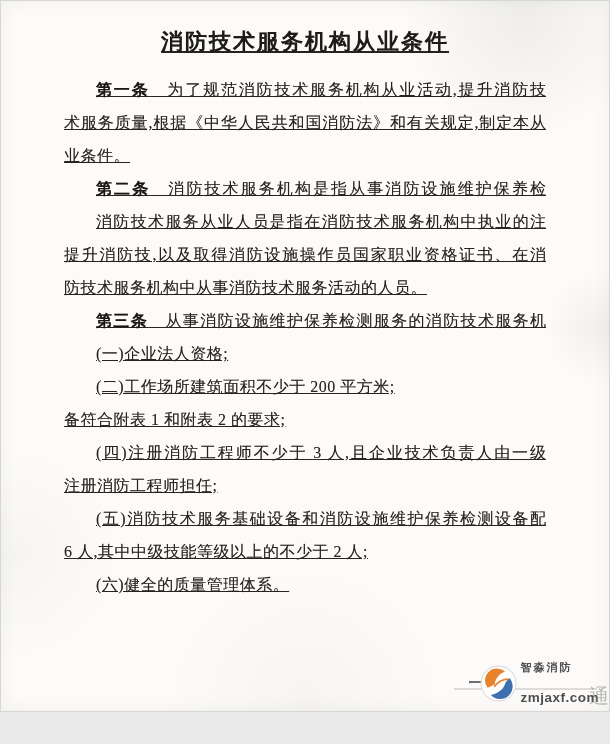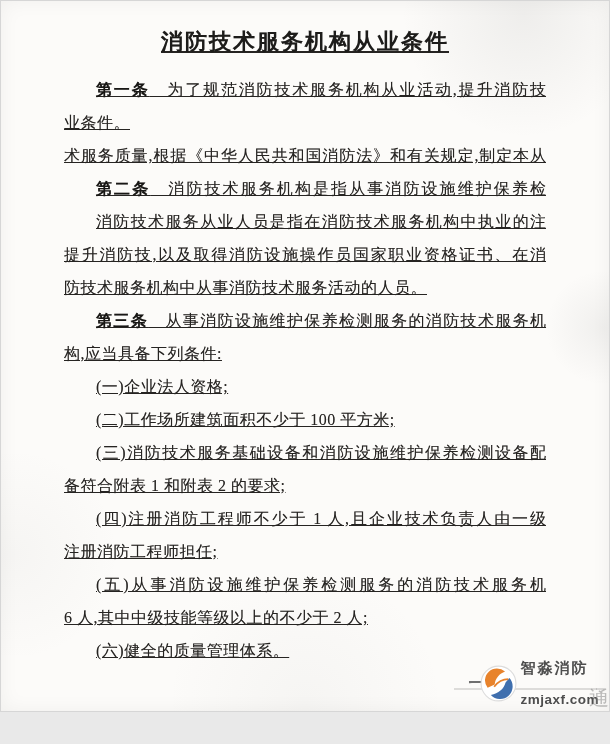--- a/index.html
+++ b/index.html
@@ -76,21 +76,21 @@
   .ghost-dash {
     color: #6f6f6f;
     font-size: 18px;
     font-weight: 700;
     margin-right: -6px;
     z-index: 0;
   }
   .wm-logo { width: 37px; height: 37px; z-index: 2; }
   .wm-text { margin-left: 3px; line-height: 1; z-index: 2; position: relative; }
   .wm-brand {
-    font-size: 15px;
+    font-size: 11px;
     font-weight: 700;
     color: #4e4e4e;
     letter-spacing: 2px;
   }
   .wm-domain {
     font-size: 13.5px;
     font-weight: 700;
     color: #4e4e4e;
     margin-top: 18px;
     letter-spacing: 0.5px;
@@ -108,51 +108,49 @@
 </head>
 <body>
 
 <div class="page">
 
   <div class="title">消防技术服务机构从业条件</div>
 
   <div class="doc-body">
       <div class="para">
         <div class="line first fill"><span class="lead">第一条</span><span>　为了规范消防技术服务机构从业活动,提升消防技</span></div>
+        <div class="line fill"><span>术服务质量,根据《中华人民共和国消防法》和有关规定,制定本从</span></div>
         <div class="line"><span>业条件。</span></div>
-        <div class="line fill"><span>术服务质量,根据《中华人民共和国消防法》和有关规定,制定本从</span></div>
       </div>
       <div class="para">
         <div class="line first fill"><span class="lead">第二条</span><span>　消防技术服务机构是指从事消防设施维护保养检</span></div>
       </div>
       <div class="para">
         <div class="line first fill"><span>消防技术服务从业人员是指在消防技术服务机构中执业的注</span></div>
         <div class="line fill"><span>提升消防技,以及取得消防设施操作员国家职业资格证书、在消</span></div>
         <div class="line"><span>防技术服务机构中从事消防技术服务活动的人员。</span></div>
       </div>
       <div class="para">
         <div class="line first fill"><span class="lead">第三条</span><span>　从事消防设施维护保养检测服务的消防技术服务机</span></div>
-        <div class="line"><span>构,应当具备下列条件:</span></div>
       </div>
       <div class="para">
         <div class="line first"><span>(一)企业法人资格;</span></div>
       </div>
       <div class="para">
-        <div class="line first"><span>(二)工作场所建筑面积不少于 100 平方米;</span></div>
+        <div class="line first"><span>(二)工作场所建筑面积不少于 200 平方米;</span></div>
       </div>
       <div class="para">
-        <div class="line first fill"><span>(三)消防技术服务基础设备和消防设施维护保养检测设备配</span></div>
         <div class="line"><span>备符合附表 1 和附表 2 的要求;</span></div>
       </div>
       <div class="para">
-        <div class="line first fill"><span>(四)注册消防工程师不少于 1 人,且企业技术负责人由一级</span></div>
+        <div class="line first fill"><span>(四)注册消防工程师不少于 3 人,且企业技术负责人由一级</span></div>
         <div class="line"><span>注册消防工程师担任;</span></div>
       </div>
       <div class="para">
-        <div class="line first fill"><span>(五)从事消防设施维护保养检测服务的消防技术服务机</span></div>
+        <div class="line first fill"><span>(五)消防技术服务基础设备和消防设施维护保养检测设备配</span></div>
         <div class="line"><span>6 人,其中中级技能等级以上的不少于 2 人;</span></div>
       </div>
       <div class="para">
         <div class="line first"><span>(六)健全的质量管理体系。</span></div>
       </div>
     </div>
 
   <div class="watermark">
     <span class="ghost-dash">一</span>
     <svg class="wm-logo" viewBox="0 0 34 34" xmlns="http://www.w3.org/2000/svg">

